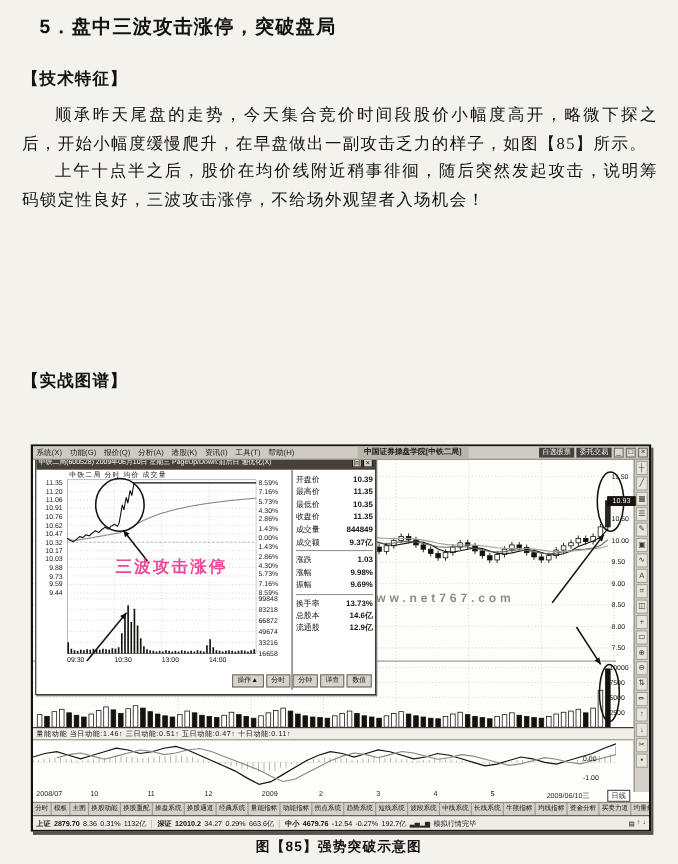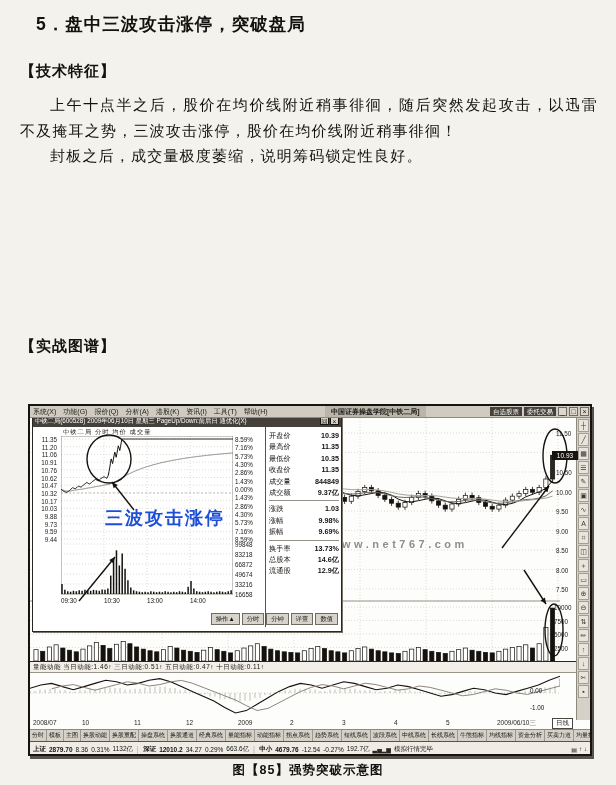--- a/index.html
+++ b/index.html
@@ -79,31 +79,31 @@
   .p-quote { position:absolute; left:232px; top:12px; width:76px; bottom:4px; border-left:1px solid #57534b;
              padding:3px 2px 0 3px; }
   .q-row { display:flex; justify-content:space-between; font-size:7.2px; line-height:11.4px; }
   .q-row b { font-weight:bold; }
   .q-sep { border-top:1px solid #97938a; margin:2px 0; }
   .p-time { position:absolute; left:28px; top:182px; width:172px; height:9px; font-size:6.3px; }
   .p-time span { position:absolute; top:0; }
   .p-tabs { position:absolute; right:3px; top:198px; display:flex; gap:2px; }
   .p-tab { font-size:6.3px; border:1px solid #6f6b62; background:#d8d4cb; padding:0 4px; line-height:10px; }
   .anno-min-text { position:absolute; left:72px; top:91px; font-family:"Liberation Serif",serif;
-                   font-weight:bold; font-size:18px; letter-spacing:2px; color:#1d4ed8;text-align:right; }
+                   font-weight:bold; font-size:15px; letter-spacing:2px; color:#ec4899;text-align:right; }
   .overlay { position:absolute; inset:0; pointer-events:none; }
 </style>
 </head>
 <body>
 
 <h1 class="page-title">5．盘中三波攻击涨停，突破盘局</h1>
 <div class="sec-head" id="secTech">【技术特征】</div>
 <div class="paras" id="paras">
-    <p>上午十点半之后，股价在均价线附近稍事徘徊，随后突然发起攻击，以迅雷不及掩耳之势，三波攻击涨停，股价在均价线附近稍事徘徊！</p>
-    <p>封板之后，成交量极度萎缩，说明筹码锁定性良好。</p>
+    <p>顺承昨天尾盘的走势，今天集合竞价时间段股价小幅度高开，略微下探之后，开始小幅度缓慢爬升，在早盘做出一副攻击乏力的样子，如图【85】所示。</p>
+    <p>上午十点半之后，股价在均价线附近稍事徘徊，随后突然发起攻击，说明筹码锁定性良好，三波攻击涨停，不给场外观望者入场机会！</p>
   </div>
 <div class="sec-head" id="secChart">【实战图谱】</div>
 
 <div class="figure">
   <div class="appbody">
     <svg id="dailySvg" class="pane" width="530" height="243">
         <line x1="0" y1="15" x2="530" y2="15" stroke="#ccc8bf" stroke-width="0.6" stroke-dasharray="1 2"></line>
         <line x1="0" y1="34.5" x2="530" y2="34.5" stroke="#ccc8bf" stroke-width="0.6" stroke-dasharray="1 2"></line>
         <line x1="0" y1="54" x2="530" y2="54" stroke="#ccc8bf" stroke-width="0.6" stroke-dasharray="1 2"></line>
         <line x1="0" y1="73.5" x2="530" y2="73.5" stroke="#ccc8bf" stroke-width="0.6" stroke-dasharray="1 2"></line>

